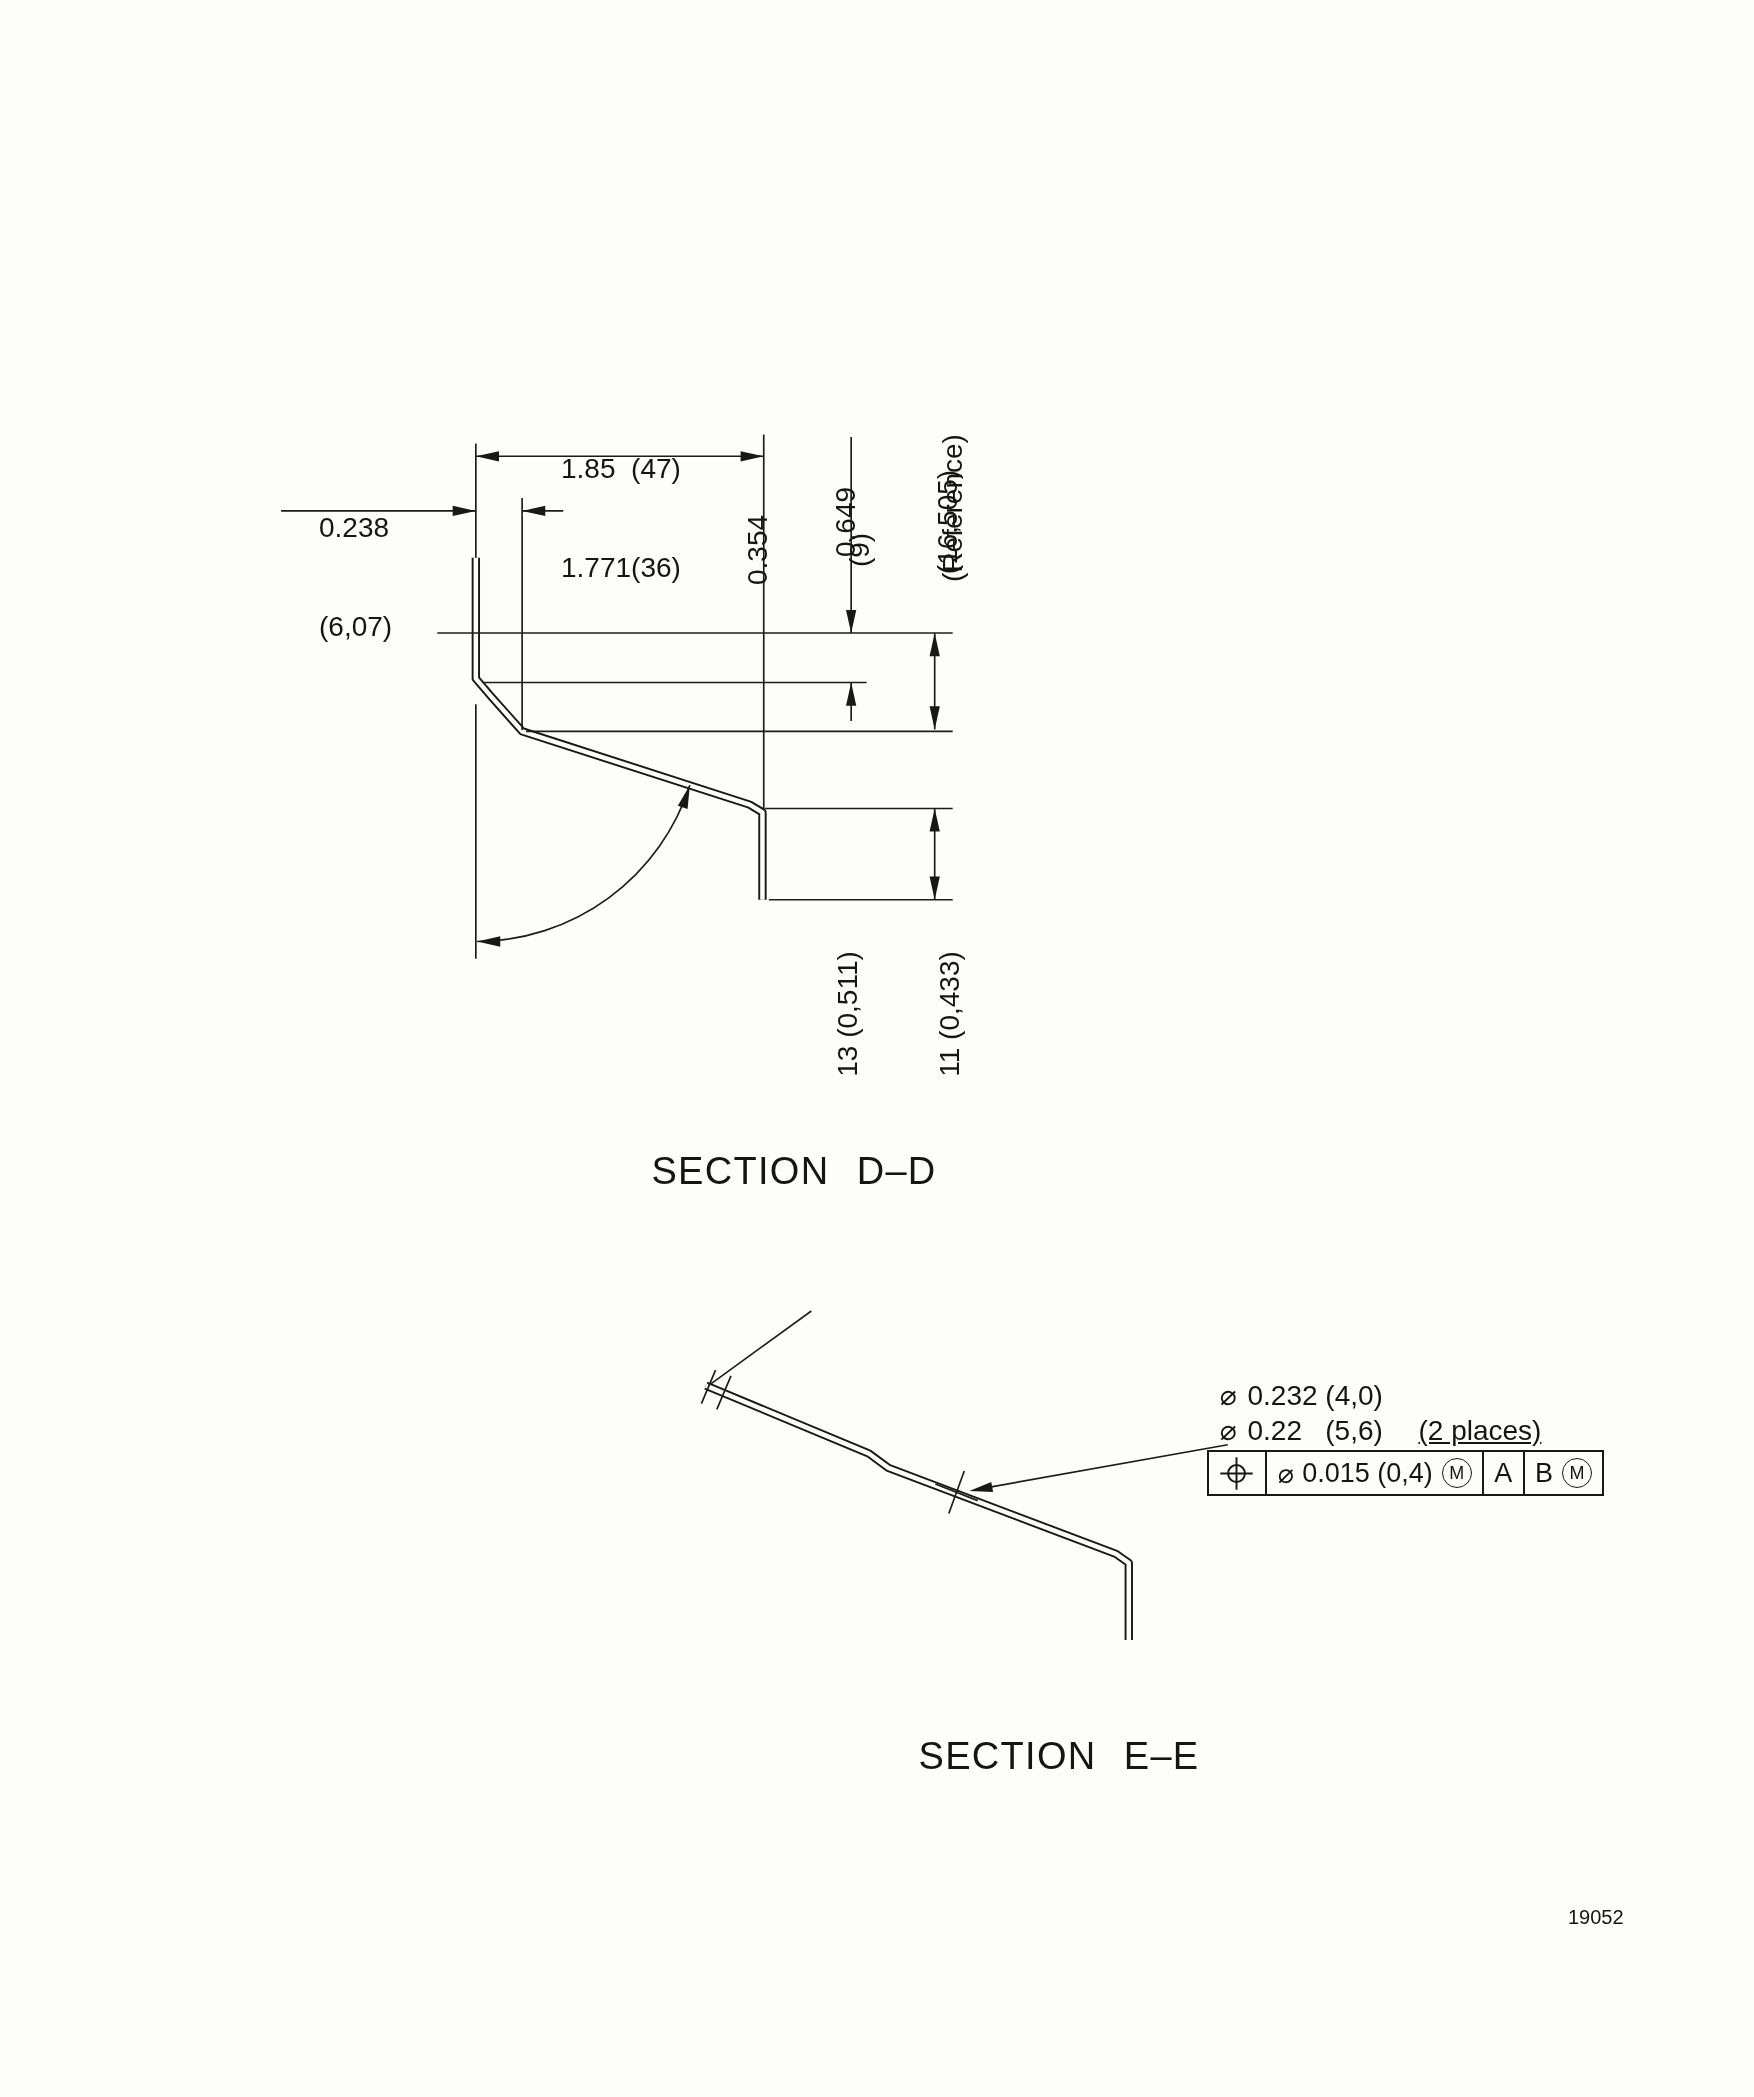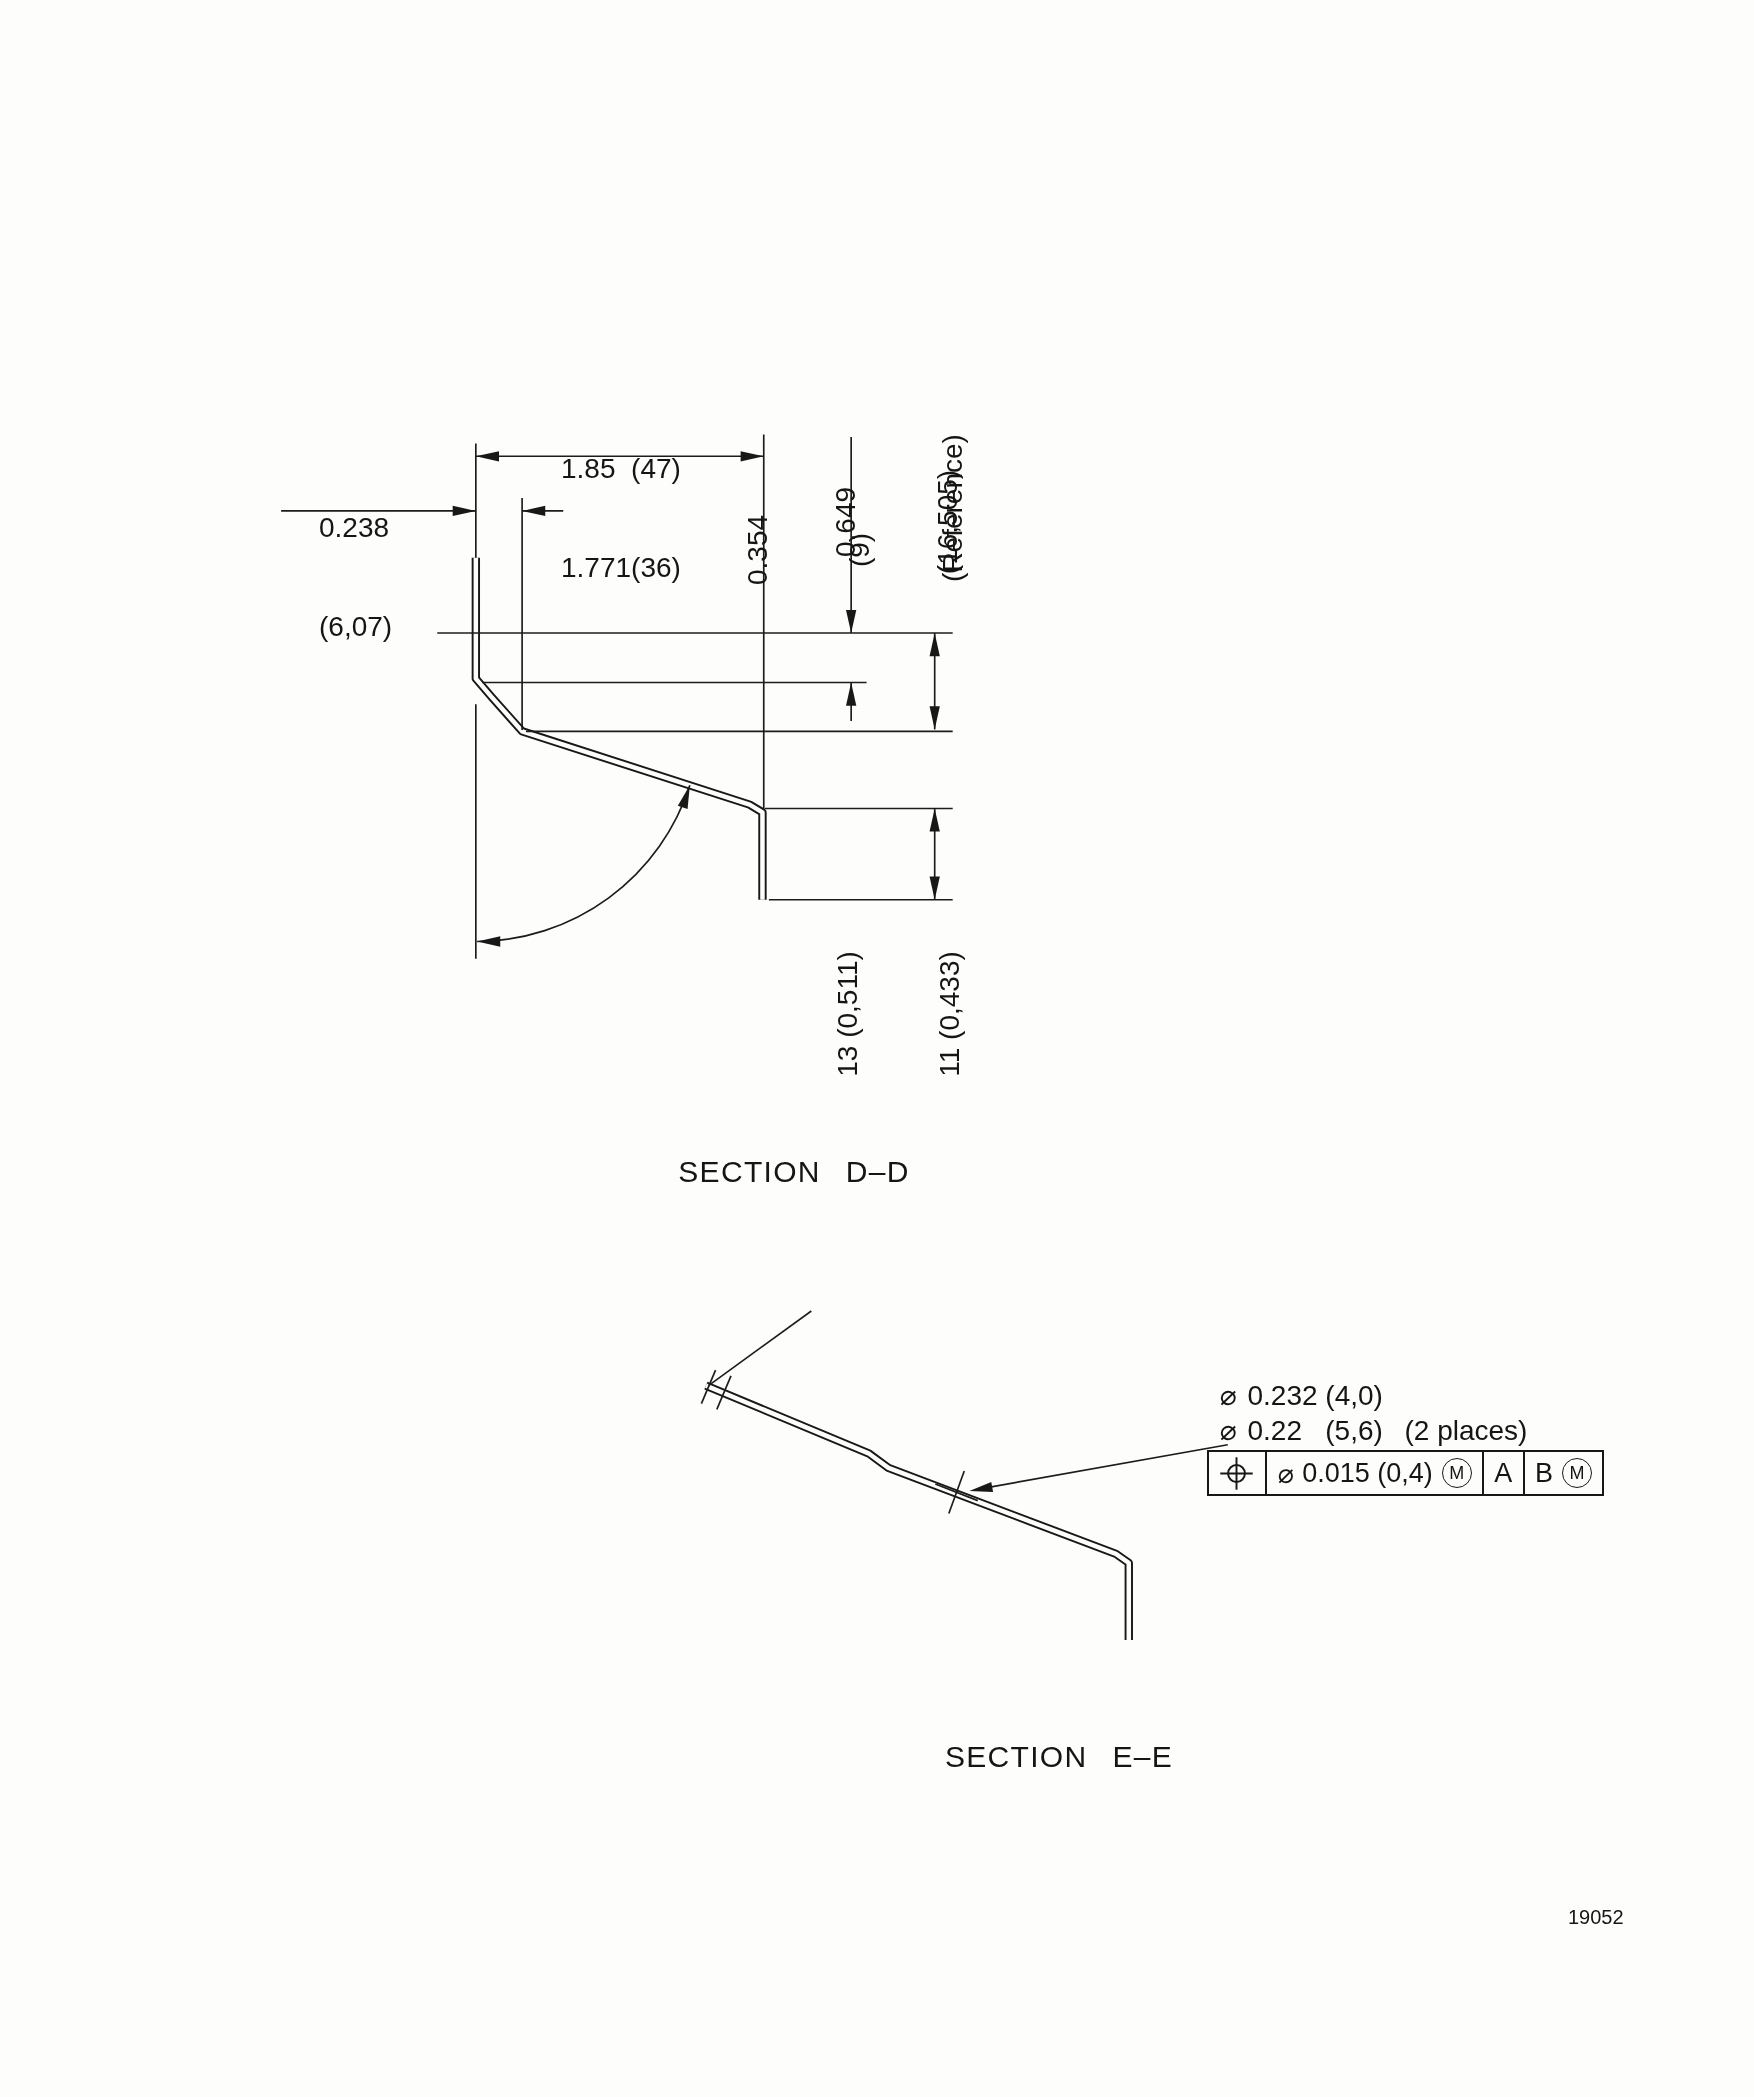--- a/index.html
+++ b/index.html
@@ -12,25 +12,25 @@
     padding-left:20px;
   }
   svg.draw { position:absolute; left:0; top:0; }
   .thin  { stroke:#1c1c1c; stroke-width:2.6; stroke-linecap:butt; }
   .pro   { fill:none; stroke:#181818; stroke-width:13; stroke-linejoin:round; }
   .pri   { fill:none; stroke:#fdfdfb; stroke-width:7;  stroke-linejoin:round; }
   .ah    { fill:#181818; stroke:none; }
   .lbl   { position:absolute; font-size:28px; line-height:33px; white-space:pre; }
   .ctr   { transform:translate(-50%,-50%); text-align:center; }
   .rot   { transform:translate(-50%,-50%) rotate(-90deg); text-align:center; line-height:34px; }
-  .title { font-size:30px; letter-spacing:1.3px; word-spacing:15.4px;text-align:center; }
+  .title { font-size:38px; letter-spacing:1.3px; word-spacing:15.4px;text-align:center; }
   .fig   { font-size:20px; }
   .dia-row { display:flex; align-items:flex-start; gap:11.6px; }
   .dia-sym { font-style:italic; font-family:"DejaVu Sans",sans-serif; }
-  .places  { margin-left:10px; }
+  .places  { margin-left:24px;text-decoration:underline; }
   .fcf {
     position:absolute; display:flex; align-items:stretch;
     border:2.2px solid #181818; height:46px; background:#fdfdfb;
   }
   .fcf-cell {
     display:flex; align-items:center; justify-content:center;
     gap:9px; padding:0 10.3px; font-size:27px; white-space:pre;
     border-left:2.2px solid #181818;
   }
   .fcf-cell:first-child { border-left:none; }

